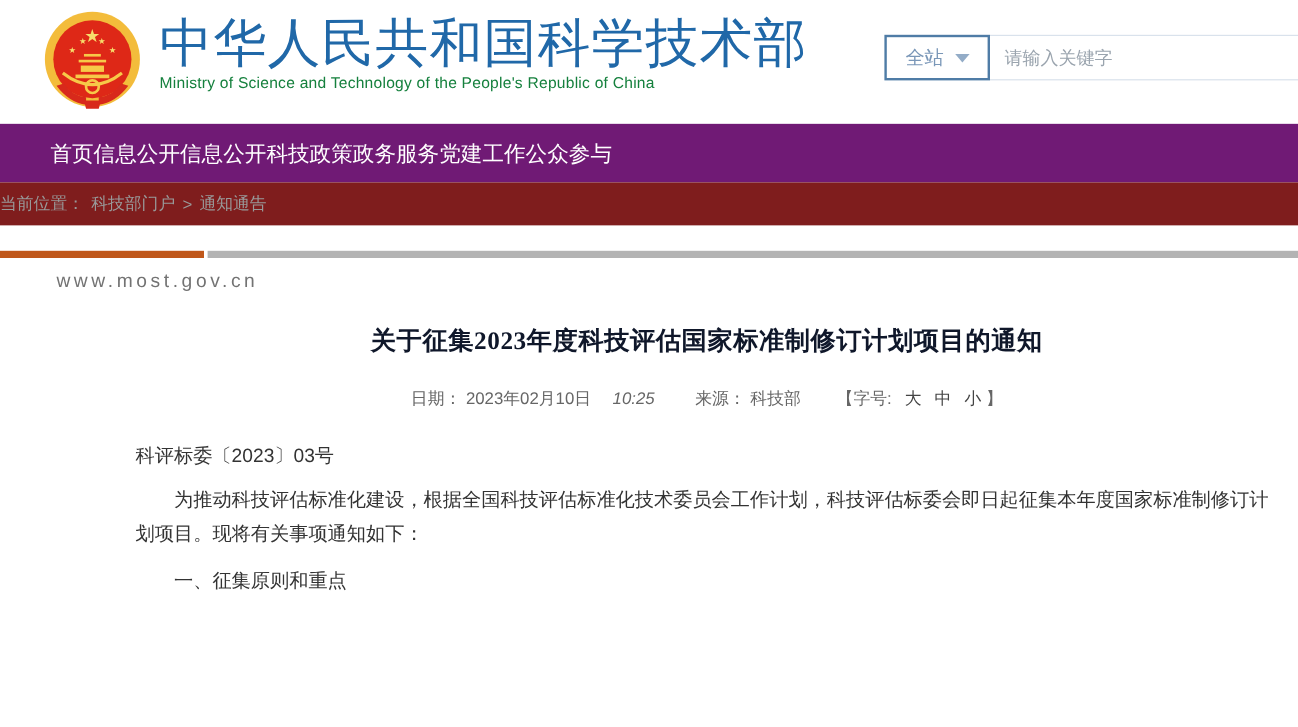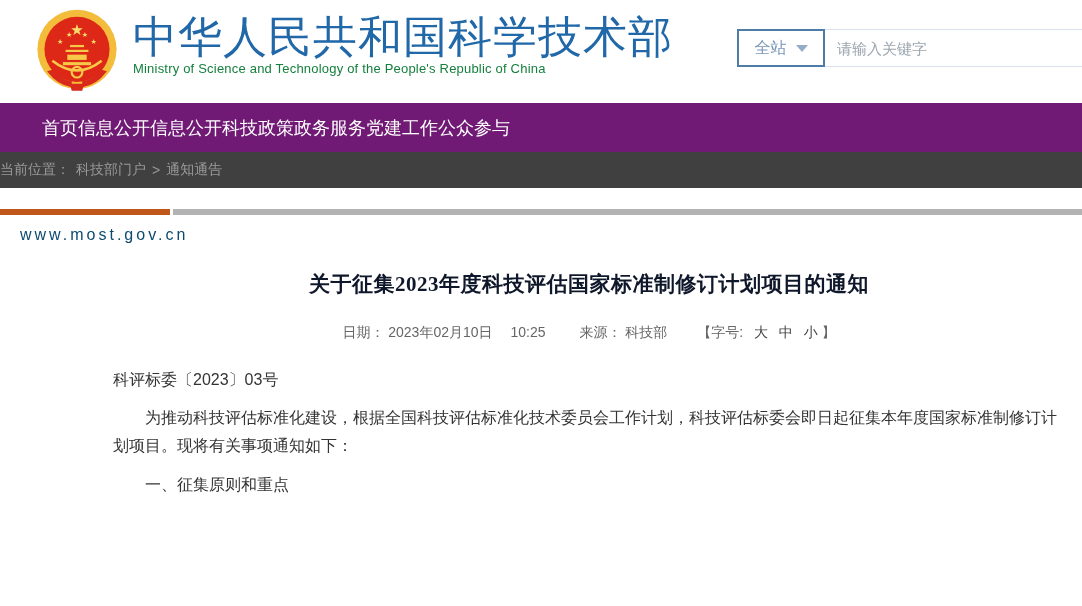--- a/index.html
+++ b/index.html
@@ -22,38 +22,38 @@
                   font-size:15px; color:#555; outline:none; font-family:"Liberation Sans",sans-serif; }
   .search-input::placeholder { color:#9AA4AE; }
   .search-btn { width:9px; background:#4A7CA8; border:none; cursor:pointer; }
 
   
   .navbar { height:49px; background:#701a75; display:flex; align-items:center;
             justify-content:flex-start; padding:0 74px 0 42px; }
   .nav-item { color:#FFFFFF; font-size:18px; cursor:pointer; white-space:nowrap; }
 
   
-  .breadcrumb { height:36px; background:#404040; display:flex; align-items:center;
+  .breadcrumb { height:36px; background:#7f1d1d; display:flex; align-items:center;
                 font-size:14px; color:#999; }
   .breadcrumb .crumb { color:#999; cursor:pointer; margin-left:6px; }
   .breadcrumb .sep { margin-left:6px; color:#999; }
 
   
   .gap { height:21px; background:#fff; }
   .stripe { height:6px; display:flex; }
   .stripe-orange { width:170px; background:#C0571A; }
   .stripe-gray { flex:1; background:#B3B3B3; margin-left:3px; }
-  .siteurl { margin:11px 0 0 20px; font-size:16px; color:#0c4a6e; letter-spacing:3px; }
+  .siteurl { margin:11px 0 0 47px; font-size:16px; color:#737373; letter-spacing:3px; }
 
   
   .article { width:952px; margin-left:113px; color:#333; font-size:16px; }
   .article-title { text-align:center; font-family:"Liberation Serif", serif; font-weight:bold;
                    font-size:21px; color:#0f172a; margin-top:26px; letter-spacing:0.5px; }
   .article-meta { text-align:center; font-size:14px; color:#666; margin-top:26px; }
-  .article-meta .seg-time { margin-left:14px; }
+  .article-meta .seg-time { margin-left:14px;font-style:italic; }
   .article-meta .seg-source { margin-left:30px; }
   .article-meta .seg-font { margin-left:26px; }
   .font-size-link { margin-left:7px; cursor:pointer; color:#444; }
   .doc-number { text-align:left; font-size:16px; color:#333; margin-top:28px; }
   .salutation { margin-top:33px; line-height:24px; }
   .para { margin-top:13px; line-height:28px; text-indent:2em; }
   .section-heading { line-height:40px; text-indent:2em; margin-top:5px; }
 </style>
 </head>
 <body>

